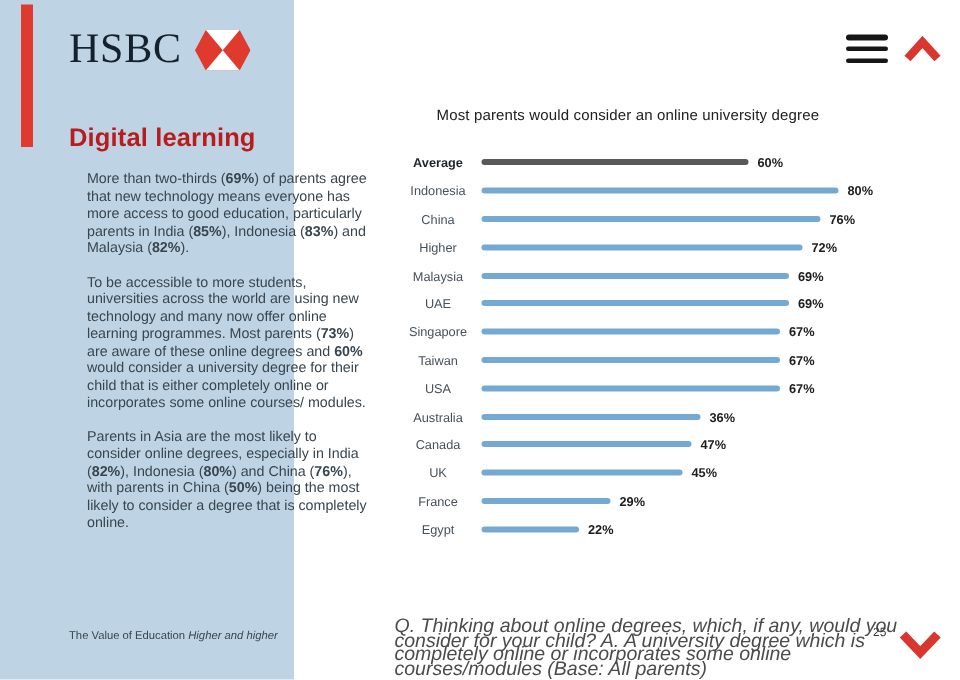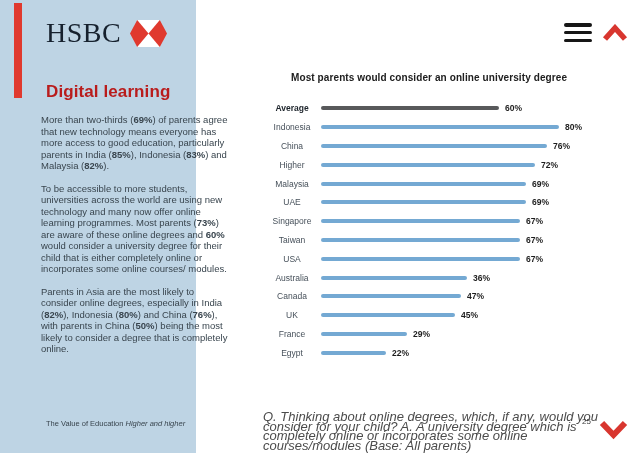--- a/index.html
+++ b/index.html
@@ -27,21 +27,21 @@
   .logo-text {
     font-family:"Liberation Serif", serif;
     font-size:28px; color:#16212E; letter-spacing:0.5px; line-height:1;
   }
   .logo-hex { margin-left:9px; display:block; }
   .side-heading {
     position:absolute; left:46px; top:82px; margin:0;
     font-size:17px; font-weight:bold; color:#b91c1c; letter-spacing:0.1px;
   }
   .text-block {
-    position:absolute; left:41px; top:114px; width:188px;
+    position:absolute; left:58px; top:114px; width:188px;
     font-size:9.5px; line-height:11.5px; color:#39454E;
   }
   .text-block p { margin:0 0 11px 0; }
   .side-footer {
     position:absolute; left:46px; top:419px;
     font-size:7.5px; color:#39454E;
   }
   .side-footer em { font-style:italic; }
 
   
@@ -50,21 +50,21 @@
     display:flex; flex-direction:column; justify-content:space-between;
     cursor:pointer;
   }
   .menu-btn .bar { height:3.5px; background:#161616; }
   .chevron-up-btn { position:absolute; left:602px; top:24px; cursor:pointer; }
   .chevron-down-btn { position:absolute; left:599px; top:419px; cursor:pointer; }
 
   
   .chart-title {
     position:absolute; left:263px; top:72px; margin:0;
-    font-size:10px; font-weight:bold; color:#202020; letter-spacing:0.1px;padding-left:28px;
+    font-size:10px; font-weight:normal; color:#202020; letter-spacing:0.1px;padding-left:28px;
   }
   .chart-rows { position:absolute; left:263px; top:99px; width:370px;text-align:center; }
   .chart-row { display:flex; align-items:center; height:18.8px; }
   .row-label { width:58px; flex:none; font-size:8.5px; color:#46505A; }
   .chart-row.avg .row-label { font-weight:bold; color:#1d242b; }
   .bar { height:4px; border-radius:2px; background:#74A9D3; flex:none; }
   .chart-row.avg .bar { background:#58595B; }
   .row-value { margin-left:6px; font-size:8.5px; font-weight:bold; color:#1d1d1d; white-space:nowrap; }
 
   

